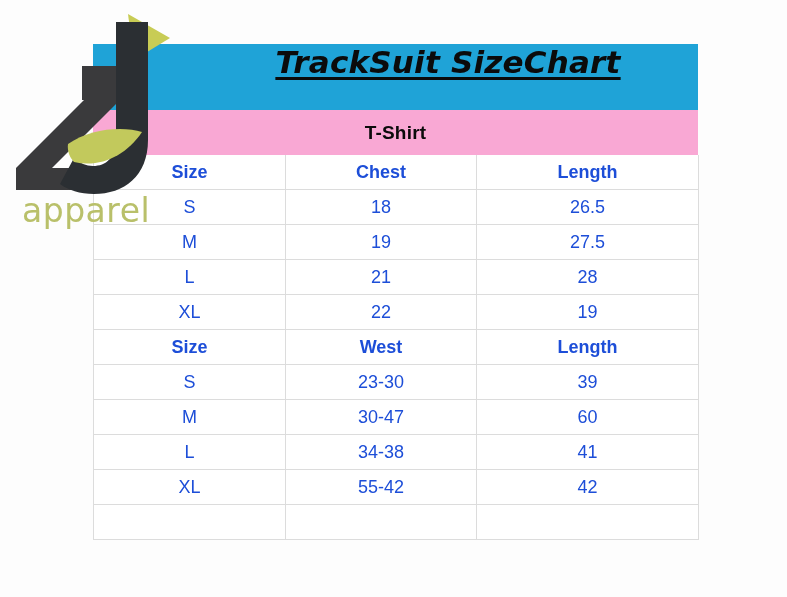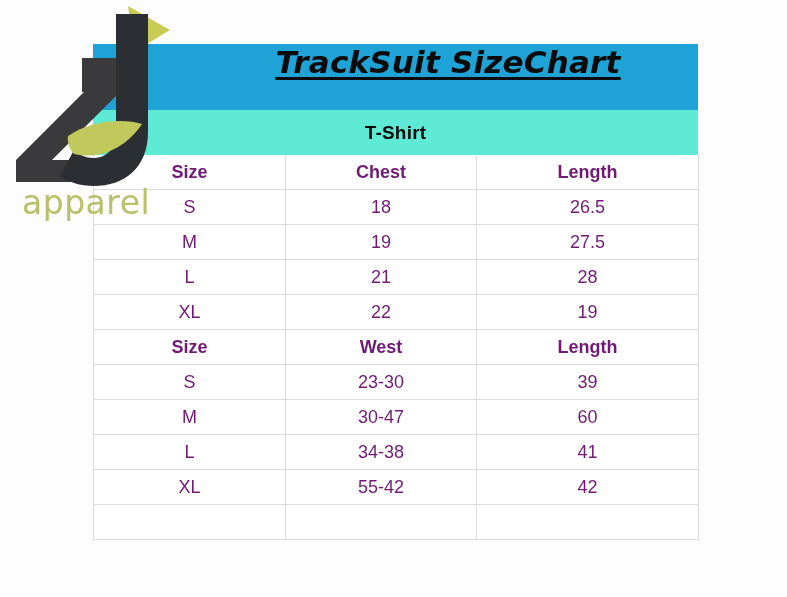--- a/index.html
+++ b/index.html
@@ -19,21 +19,21 @@
     position: relative;
     width: 787px;
     height: 597px;
     background: #fdfdfd;
   }
 
   
   #logo {
     position: absolute;
     left: 8px;
-    top: 0px;
+    top: 8px;
     width: 190px;
     height: 228px;
     z-index: 5;
     pointer-events: none;
   }
   #logo svg { display: block; }
   #logo-wordmark {
     position: absolute;
     left: 14px;
     top: 186px;
@@ -70,21 +70,21 @@
     text-decoration: underline;
     text-underline-offset: 4px;
     color: #0b0b0b;
     letter-spacing: 0.2px;
     white-space: nowrap;
     padding-left: 105px;
   }
 
   .band-section {
     height: 45px;
-    background: #5eead4;
+    background: #f9a8d4;
     display: flex;
     align-items: center;
     justify-content: center;
     box-sizing: border-box;
   }
   .band-section .section-text {
     font-family: "Liberation Sans", sans-serif;
     font-size: 19px;
     font-weight: bold;
     color: #0b0b0b;
@@ -101,21 +101,21 @@
   table.size-table col.c-mid    { width: 191px; }
   table.size-table col.c-length { width: 222px; }
 
   table.size-table th,
   table.size-table td {
     height: 34px;
     text-align: center;
     vertical-align: middle;
     border-bottom: 1px solid #dcdcdc;
     border-right: 1px solid #dcdcdc;
-    color: #701a75;
+    color: #1d4ed8;
     padding: 0;
   }
   table.size-table th:last-child,
   table.size-table td:last-child { border-right: 1px solid #dcdcdc; }
   table.size-table tr > *:first-child { border-left: 1px solid #dcdcdc; }
 
   table.size-table th {
     font-family: "Liberation Sans", sans-serif;
     font-size: 18px;
     font-weight: bold;

